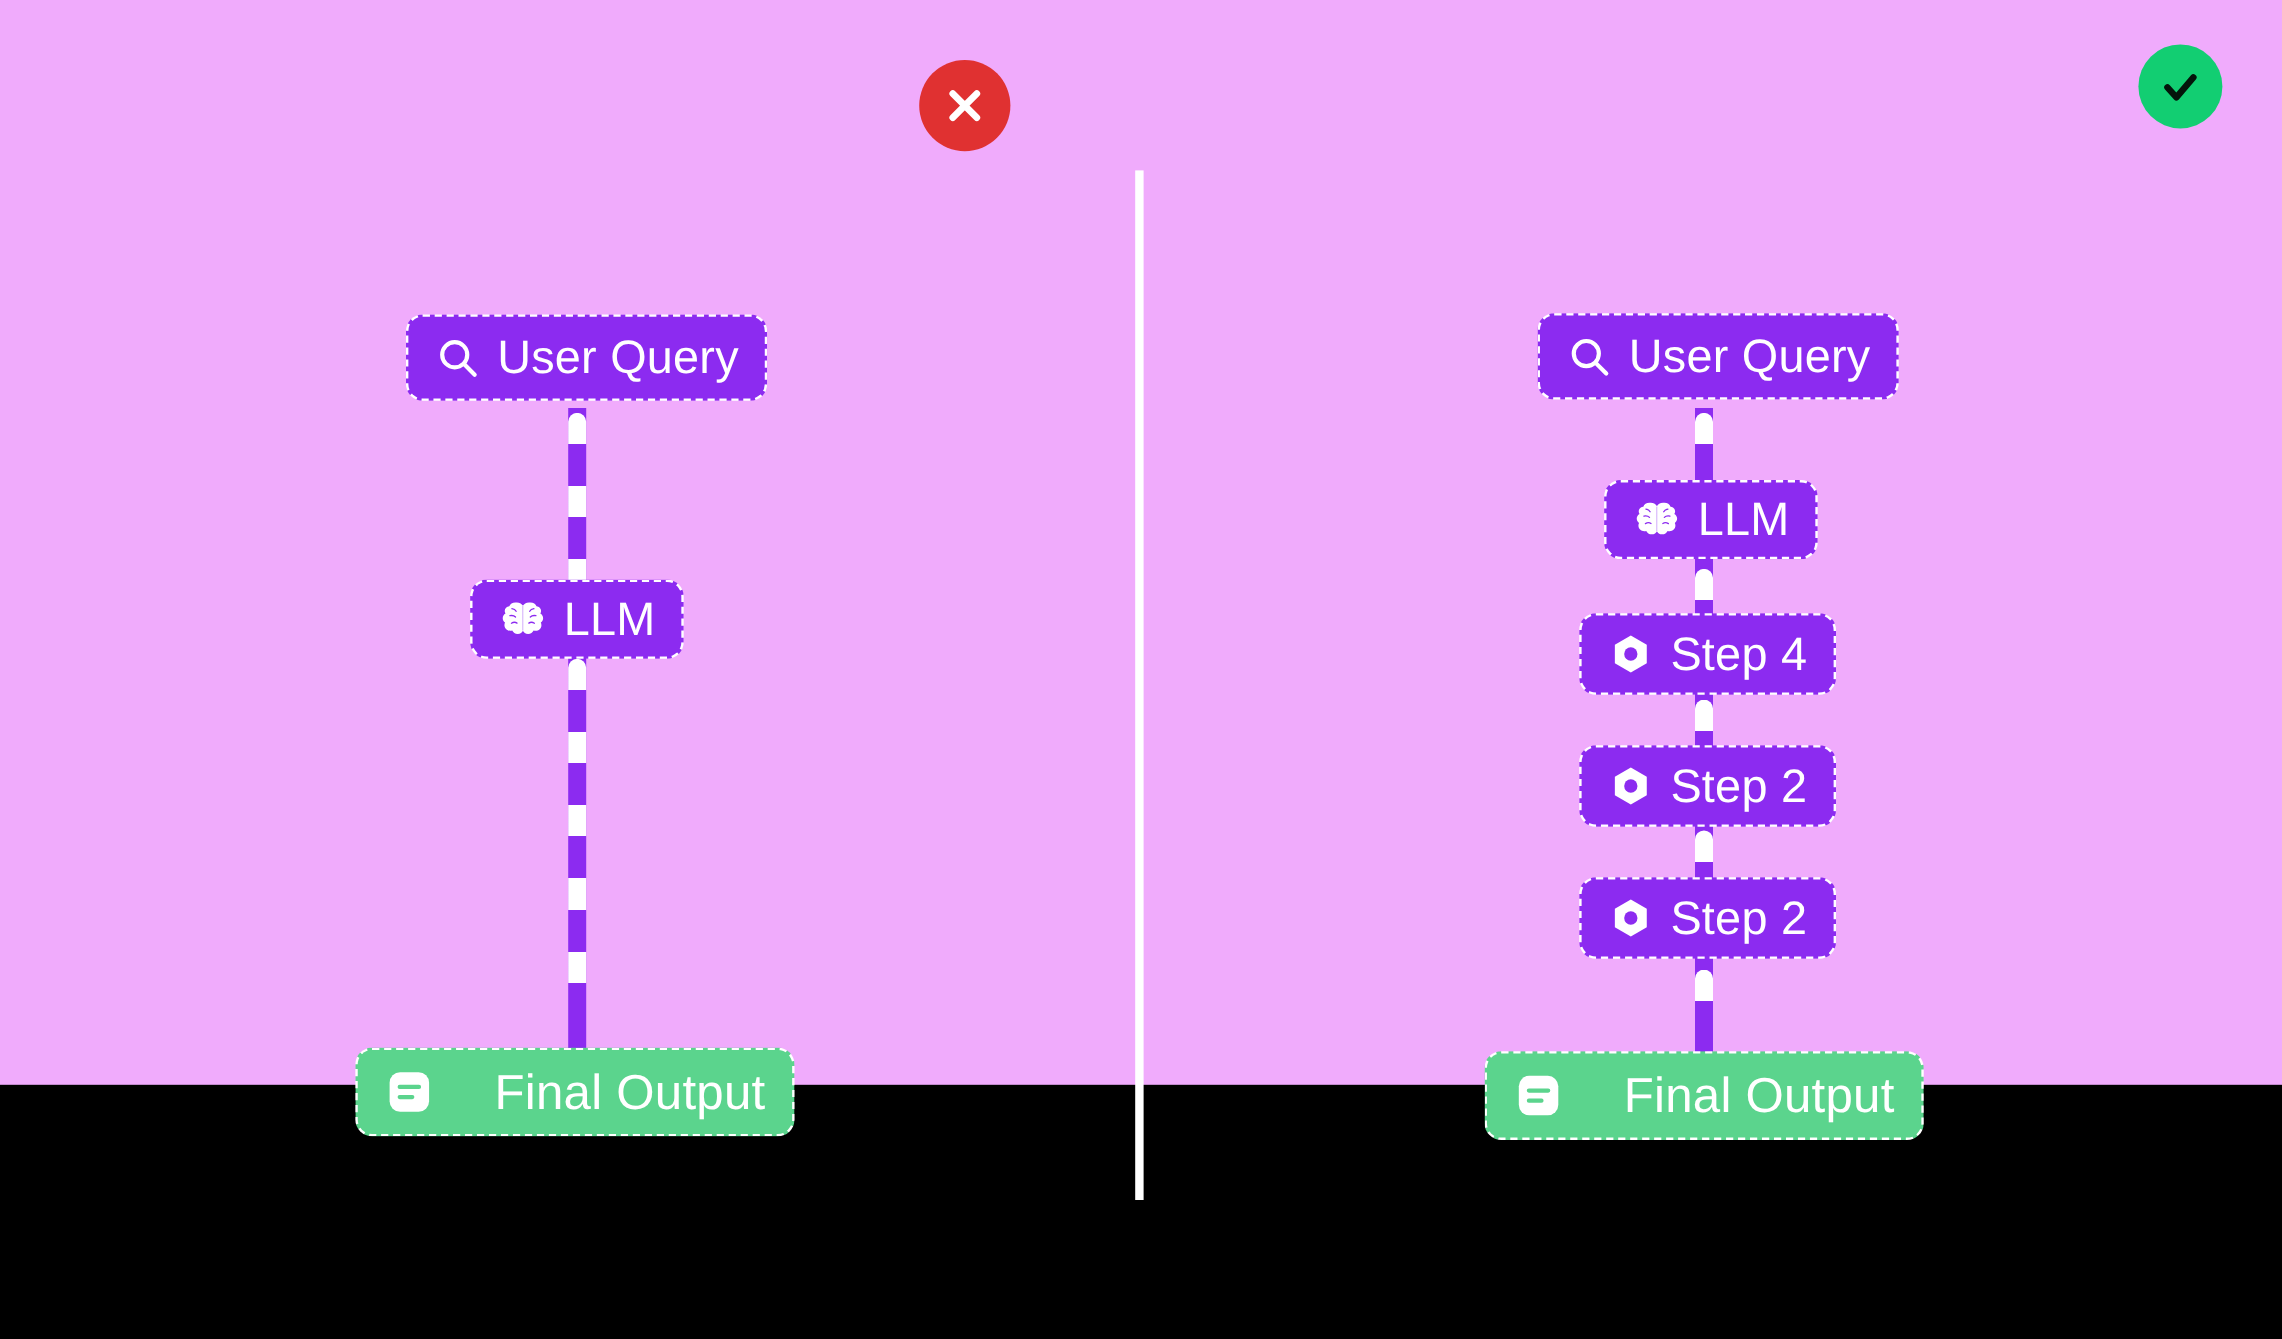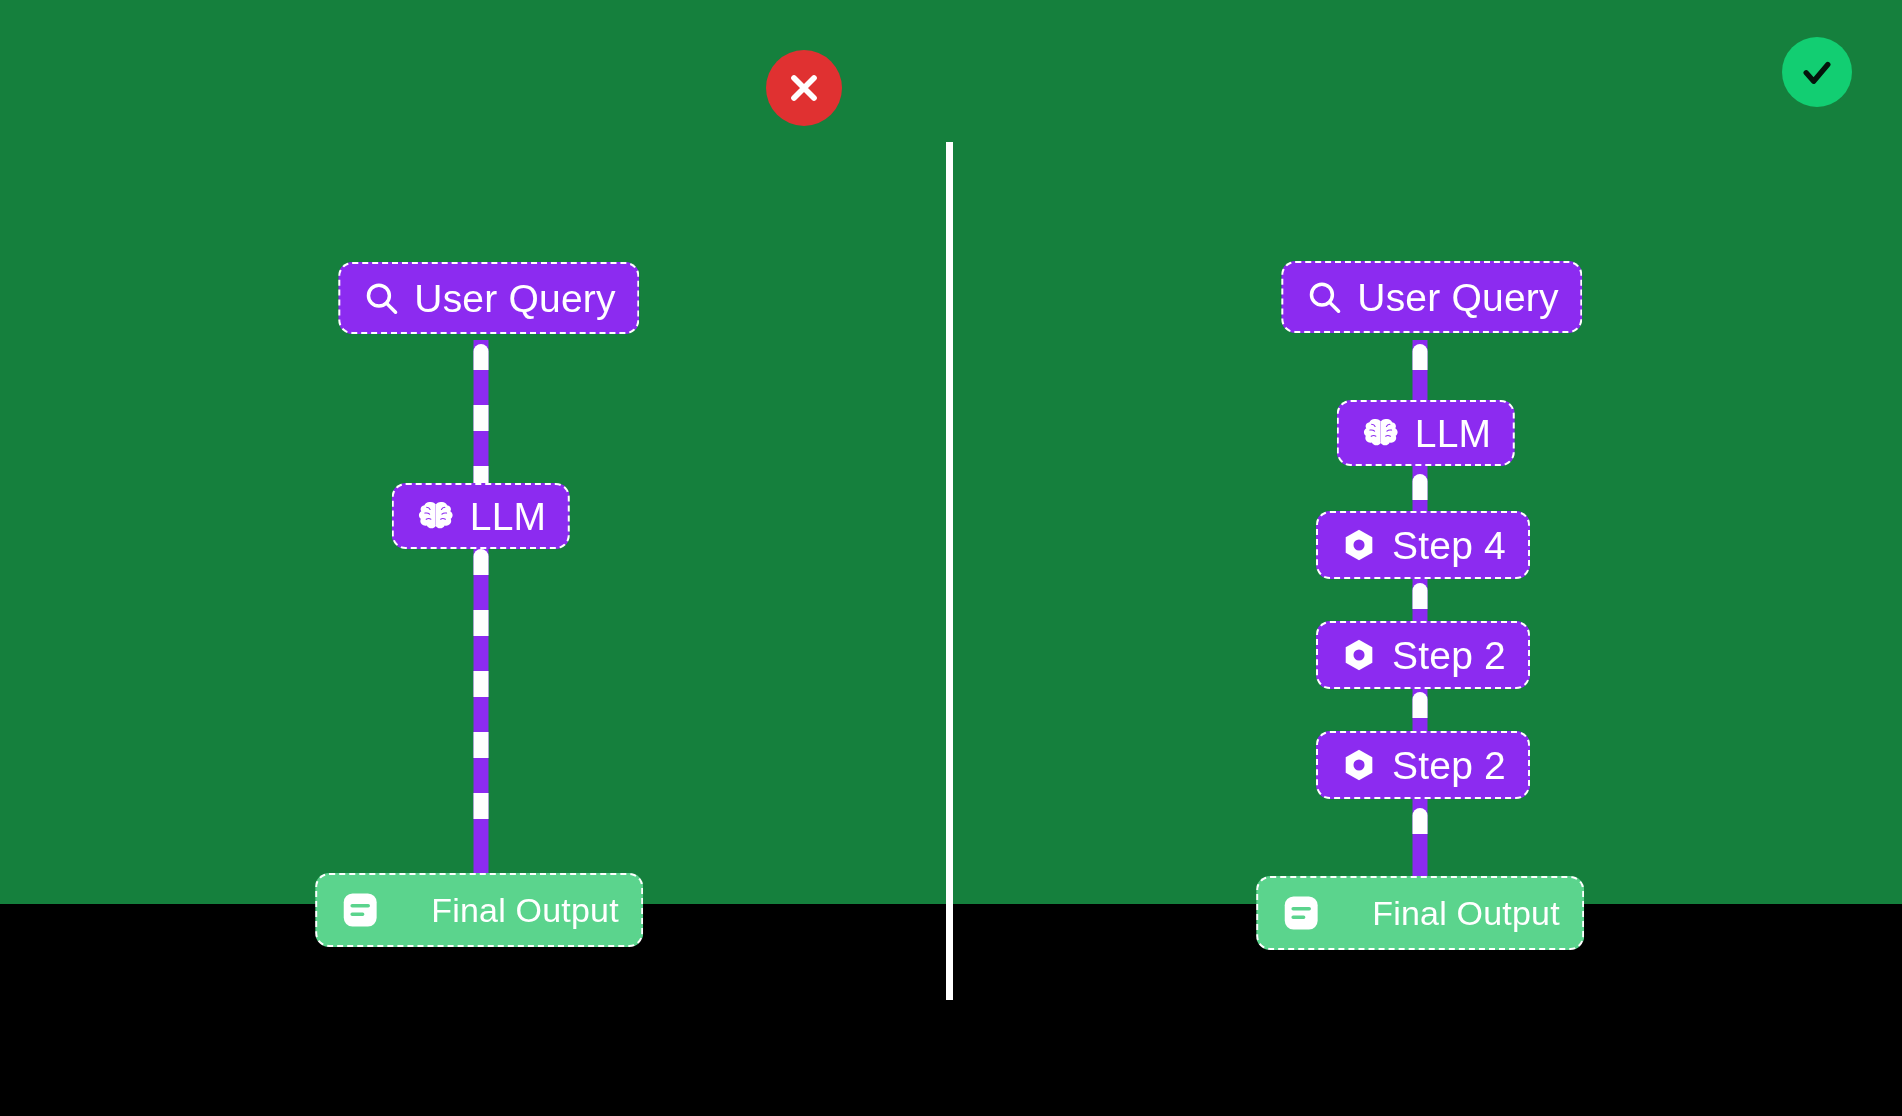--- a/index.html
+++ b/index.html
@@ -9,21 +9,21 @@
     height: 1116px;
     background: #000000;
     overflow: hidden;
     font-family: "Liberation Sans", sans-serif;
   }
 
   .canvas {
     position: relative;
     width: 1902px;
     height: 904px;
-    background: #15803d;
+    background: #f0abfc;
   }
 
   
   .badge {
     position: absolute;
     border-radius: 50%;
     display: flex;
     align-items: center;
     justify-content: center;
   }
@@ -100,21 +100,21 @@
   .node-green {
     background: #5BD48D;
     border: 2px dashed #FFFFFF;
   }
   .node-label {
     font-size: 39px;
     font-weight: 400;
     letter-spacing: 0.2px;
     line-height: 1;
   }
-  .node-label-green { font-size: 34px; margin-left: 36px; }
+  .node-label-green { font-size: 41px; margin-left: 36px; }
 
   .node-icon {
     display: flex;
     align-items: center;
     justify-content: center;
     flex: 0 0 auto;
   }
 </style>
 </head>
 <body>

